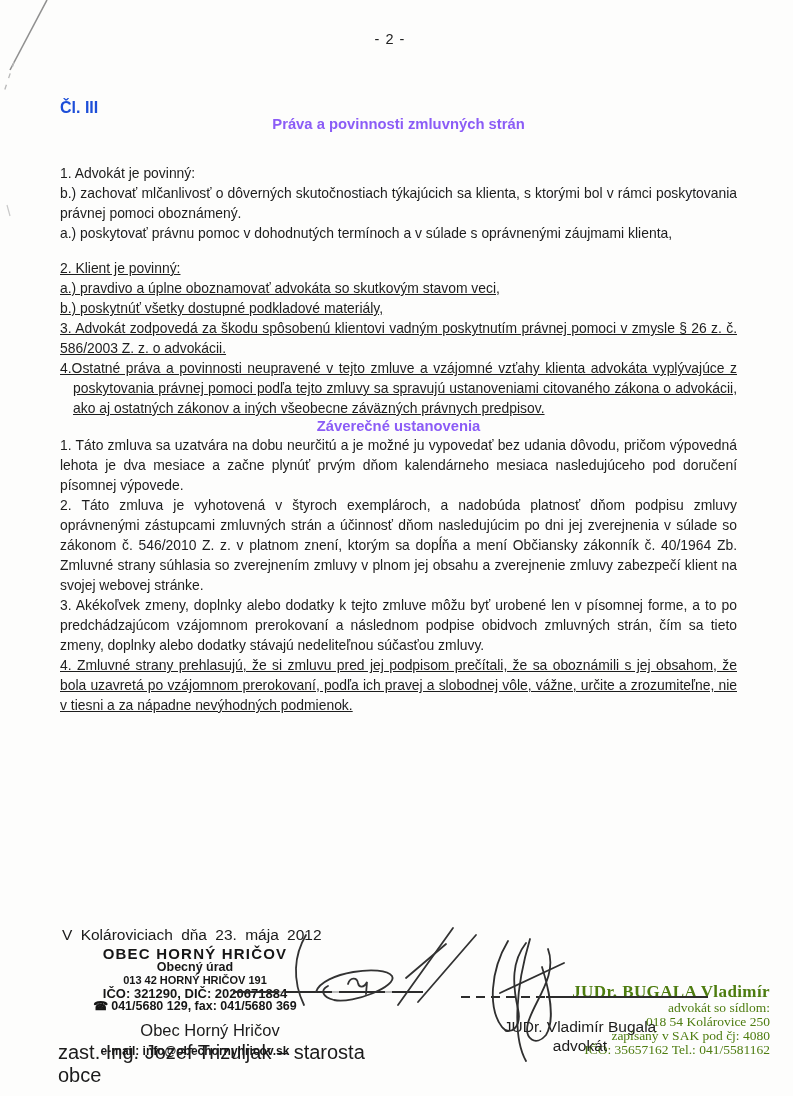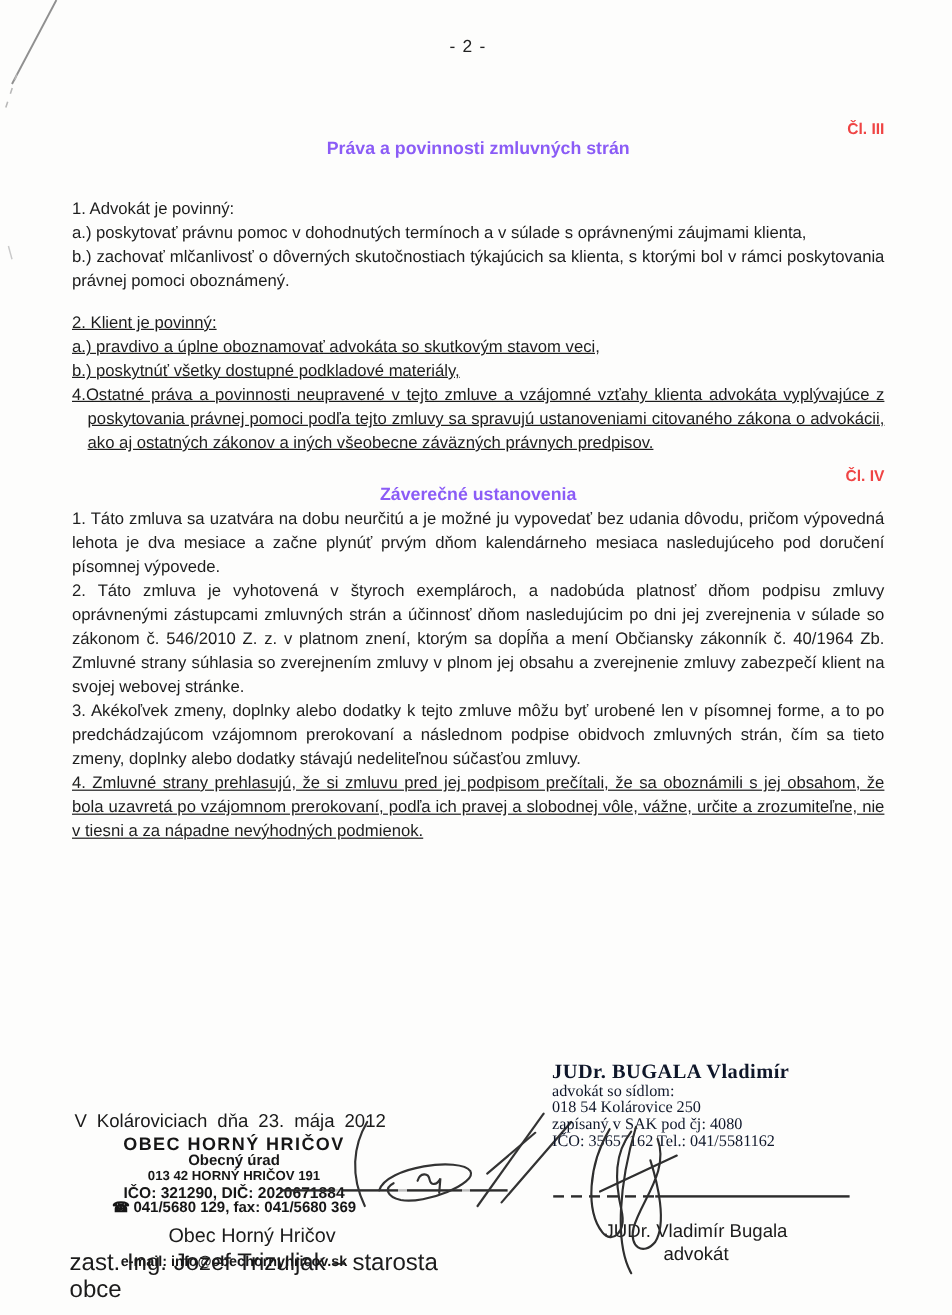--- a/index.html
+++ b/index.html
@@ -17,21 +17,21 @@
   .page-number{
     position:absolute;top:31px;left:0;width:780px;
     text-align:center;font-size:14.5px;color:#222;letter-spacing:1px;
   }
 
   .content{
     position:absolute;left:60px;top:100px;width:677px;
     font-size:13.9px;line-height:20px;text-align:justify;
   }
   .content p{margin:0;}
-  .sec-title{margin:0;text-align:right;font-size:13px;font-weight:bold;color:#ef4444;line-height:16px;}
+  .sec-title{margin:0;text-align:left;font-size:16px;font-weight:bold;color:#1d4ed8;line-height:16px;}
   .sec-subtitle{margin:0;text-align:center;font-size:14.8px;font-weight:bold;color:#8b5cf6;line-height:17px;}
   .mt30{margin-top:30px;} .mt20{margin-top:20px;} .mt19{margin-top:19px;}
   .mt17{margin-top:17px;} .mt15{margin-top:15px;text-decoration:underline;} .mt12{margin-top:12px;text-decoration:underline;} .mt11{margin-top:11px;}
   .hanging{padding-left:13px;text-indent:-13px;}
 
   
   .sign-area{position:absolute;left:0;top:0;width:793px;height:1096px;pointer-events:none;}
   .place-date{
     position:absolute;left:62px;top:926px;font-size:15.5px;color:#1a1a1a;word-spacing:4px;
   }
@@ -60,22 +60,22 @@
     background:repeating-linear-gradient(90deg,#2c2c2c 0 46px, rgba(44,44,44,.3) 46px 53px);
   }
   .sig-line-right{
     position:absolute;left:461px;top:996px;width:247px;height:2px;display:flex;
   }
   .sig-line-right .dashes{width:85px;height:2px;
     background:repeating-linear-gradient(90deg,#2c2c2c 0 9px, transparent 9px 15px);}
   .sig-line-right .solid{width:162px;height:2px;background:#2c2c2c;}
 
   .stamp-right{
-    position:absolute;left:460px;top:883px;width:310px;text-align:left;
-    font-family:"Liberation Serif", serif;color:#0f172a;
+    position:absolute;left:460px;top:982px;width:310px;text-align:right;
+    font-family:"Liberation Serif", serif;color:#4d7c0f;
   }
   .stamp-right .r1{font-size:17px;font-weight:bold;line-height:19px;letter-spacing:.4px;}
   .stamp-right .r2,.stamp-right .r3,.stamp-right .r4,.stamp-right .r5{font-size:13.5px;line-height:14px;}
 
   .party-right-name{
     position:absolute;left:465px;top:1018px;width:230px;text-align:center;
     font-size:15.5px;color:#1b1b1b;
   }
   .party-right-role{
     position:absolute;left:465px;top:1037px;width:230px;text-align:center;
@@ -99,35 +99,35 @@
   <div class="page-number">- 2 -</div>
 
   <main class="content">
 
     <section>
       <h2 class="sec-title">Čl. III</h2>
       <h3 class="sec-subtitle">Práva a povinnosti zmluvných strán</h3>
 
       <div class="mt30">
         <p>1. Advokát je povinný:</p>
+        <p>b.) zachovať mlčanlivosť o dôverných skutočnostiach týkajúcich sa klienta, s ktorými bol v rámci poskytovania právnej pomoci oboznámený.</p>
         <p>a.) poskytovať právnu pomoc v dohodnutých termínoch a v súlade s oprávnenými záujmami klienta,</p>
-        <p>b.) zachovať mlčanlivosť o dôverných skutočnostiach týkajúcich sa klienta, s ktorými bol v rámci poskytovania právnej pomoci oboznámený.</p>
       </div>
 
       <div class="mt15">
         <p>2. Klient je povinný:</p>
         <p>a.) pravdivo a úplne oboznamovať advokáta so skutkovým stavom veci,</p>
         <p>b.) poskytnúť všetky dostupné podkladové materiály,</p>
       </div>
 
+      <p class="mt15">3. Advokát zodpovedá za škodu spôsobenú klientovi vadným poskytnutím právnej pomoci v zmysle § 26 z. č. 586/2003 Z. z. o advokácii.</p>
       <p class="mt12 hanging">4.Ostatné práva a povinnosti neupravené v tejto zmluve a vzájomné vzťahy klienta advokáta vyplývajúce z poskytovania právnej pomoci podľa tejto zmluvy sa spravujú ustanoveniami citovaného zákona o advokácii, ako aj ostatných zákonov a iných všeobecne záväzných právnych predpisov.</p>
     </section>
 
     <section>
-      <h2 class="sec-title mt11">Čl. IV</h2>
       <h3 class="sec-subtitle">Záverečné ustanovenia</h3>
 
       <p class="mt19">1. Táto zmluva sa uzatvára na dobu neurčitú a je možné ju vypovedať bez udania dôvodu, pričom výpovedná lehota je dva mesiace a začne plynúť prvým dňom kalendárneho mesiaca nasledujúceho pod doručení písomnej výpovede.</p>
       <p class="mt20">2. Táto zmluva je vyhotovená v štyroch exemplároch, a nadobúda platnosť dňom podpisu zmluvy oprávnenými zástupcami zmluvných strán a účinnosť dňom nasledujúcim po dni jej zverejnenia v súlade so zákonom č. 546/2010 Z. z. v platnom znení, ktorým sa dopĺňa a mení Občiansky zákonník č. 40/1964 Zb. Zmluvné strany súhlasia so zverejnením zmluvy v plnom jej obsahu a zverejnenie zmluvy zabezpečí klient na svojej webovej stránke.</p>
       <p class="mt17">3. Akékoľvek zmeny, doplnky alebo dodatky k tejto zmluve môžu byť urobené len v písomnej forme, a to po predchádzajúcom vzájomnom prerokovaní a následnom podpise obidvoch zmluvných strán, čím sa tieto zmeny, doplnky alebo dodatky stávajú nedeliteľnou súčasťou zmluvy.</p>
       <p class="mt12">4. Zmluvné strany prehlasujú, že si zmluvu pred jej podpisom prečítali, že sa oboznámili s jej obsahom, že bola uzavretá po vzájomnom prerokovaní, podľa ich pravej a slobodnej vôle, vážne, určite a zrozumiteľne, nie v tiesni a za nápadne nevýhodných podmienok.</p>
     </section>
   </main>
 
   <div class="sign-area">

